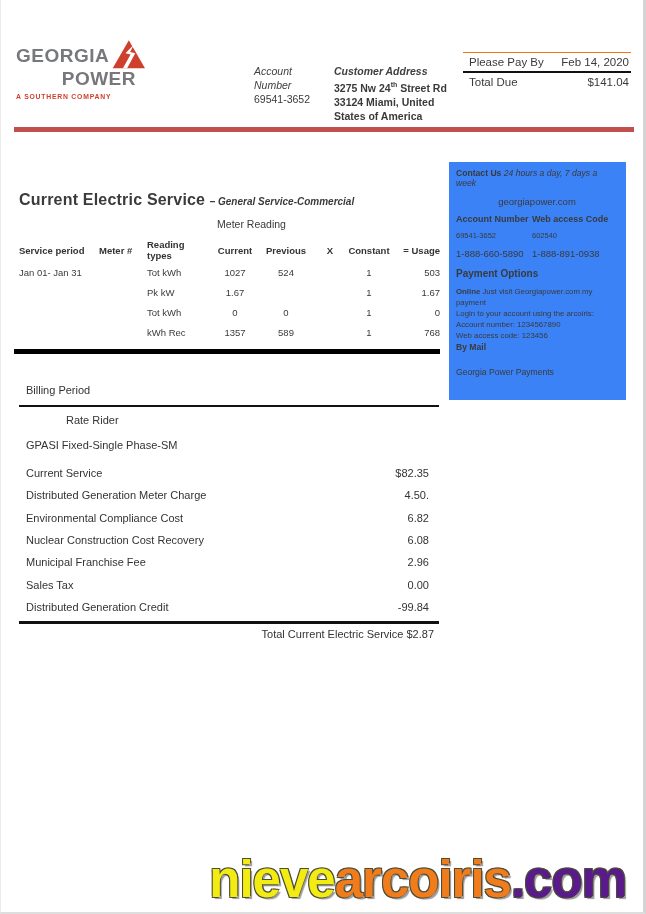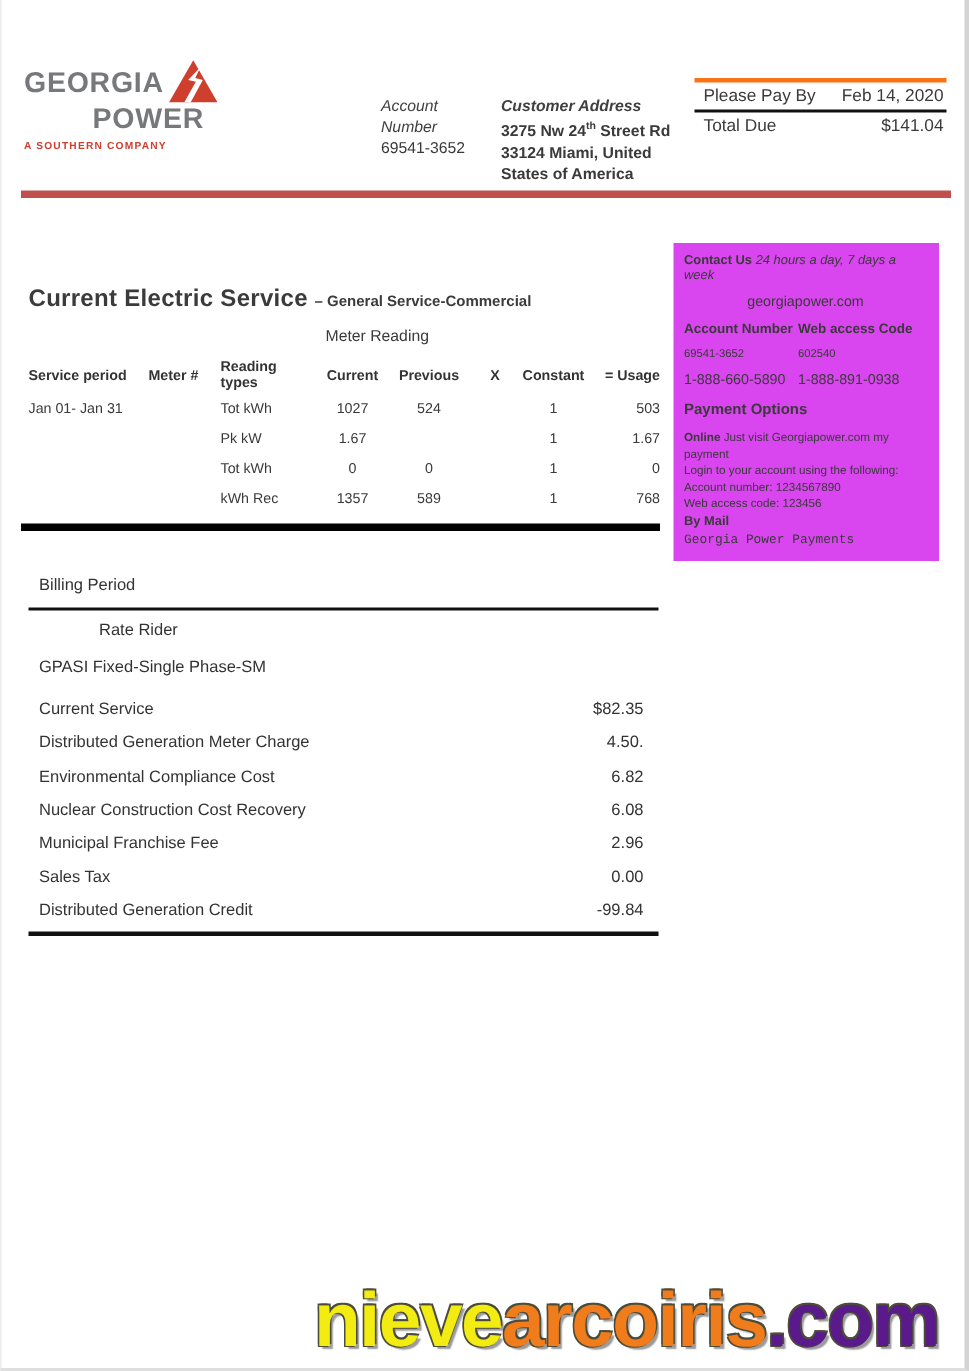--- a/index.html
+++ b/index.html
@@ -20,30 +20,30 @@
   .logo-tagline { margin-top:4px; font-size:6.8px; font-weight:bold; color:#cf3f2e; letter-spacing:0.8px; }
 
   .hdr-col { position:absolute; top:64px; font-size:10.5px; line-height:14px; color:#3a3a3a; }
   .hdr-label { font-style:italic; color:#404040; }
   .hdr-name { left:168px; width:85px; }
   .hdr-acct { left:253px; width:78px; }
   .hdr-addr { left:333px; width:118px;font-weight:bold; }
   .bold { font-weight:bold; }
   sup { font-size:7px; }
 
-  .paybox { position:absolute; left:462px; top:52px; width:168px; border-top:3px solid #f97316; font-size:11.5px; }
+  .paybox { position:absolute; left:462px; top:52px; width:168px; border-top:1px solid #f97316; font-size:11.5px; }
   .paybox-row { display:flex; justify-content:space-between; padding:3px 2px 3px 6px; }
   .paybox-row1 { border-bottom:2px solid #111; }
 
   .redbar { position:absolute; left:13px; top:127px; width:620px; height:5px; background:#c0504d; }
 
   
   .main-left { position:absolute; left:18px; top:191px; width:421px; }
   .svc-title { font-size:16px; font-weight:600; color:#3b3b3b; letter-spacing:0.2px; }
-  .svc-sub { font-size:10px; font-weight:bold; color:#3b3b3b; }
+  .svc-sub { font-size:10px; font-weight:bold; color:#3b3b3b;font-style:italic; }
   .meter-title { text-align:center; padding-left:44px; font-size:10.5px; margin-top:9px; color:#3a3a3a; }
 
   table.meter { border-collapse:collapse; width:421px; margin-top:7px; font-size:9.5px; }
   table.meter th { font-weight:bold; color:#333; padding:2px 0; }
   table.meter td { padding:4px 0 5px 0; color:#3a3a3a; }
   .c-l { text-align:left; } .c-c { text-align:center; } .c-r { text-align:right; }
   .thickline { height:5px; background:#000; margin-top:6px; margin-left:-5px; width:426px; }
 
   
   .billing { position:absolute; left:18px; top:384px; width:420px; font-size:11px; color:#333; }
@@ -51,35 +51,35 @@
   .bp-label { margin-bottom:9px; }
   .bp-value { margin-bottom:11px; }
   .hr2 { height:2px; background:#111; margin-bottom:7px; }
   .rate-label { margin-bottom:13px;margin-left:40px; }
   .rate-plan { margin-bottom:11px; }
   .charge-row { display:flex; justify-content:space-between; align-items:center; height:22.3px; padding-left:7px; padding-right:10px; }
   .hr3 { height:3px; background:#111; margin-top:3px; }
   .total-row { text-align:right; padding-right:5px; margin-top:4px; font-size:11px; color:#333; }
 
   
-  .sidebar { position:absolute; left:448px; top:162px; width:177px; background:#d946ef; padding:6px 8px 9px 7px; color:#3a3a3a; }
+  .sidebar { position:absolute; left:448px; top:162px; width:177px; background:#3b82f6; padding:6px 8px 23px 7px; color:#3a3a3a; }
   .sb-line1 { font-size:8.6px; }
   .sb-italic { font-style:italic; }
   .sb-web { text-align:center; font-size:9.5px; margin:8px 0 7px 0; }
   .sb-cols { display:flex; }
   .sb-col1 { width:76px; }
   .sb-hdr { font-size:9px; font-weight:bold; }
   .sb-tiny { font-size:7.5px; margin-top:7px; }
   .sb-csvc { font-size:8.4px; font-weight:bold; margin-top:9px; }
   .sb-phones { font-size:9.5px; margin-top:8px; }
   .sb-payopt { font-size:10px; font-weight:bold; margin-top:9px; }
   .sb-small { font-size:7.8px; line-height:11px; }
   .sb-pay-block { margin-top:7px; }
   .sb-bymail { font-size:8.6px; font-weight:bold; margin-top:1px; }
-  .sb-mailtxt { font-size:8.6px; margin-top:3px;font-family:Liberation Mono, monospace; }
+  .sb-mailtxt { font-size:8.6px; margin-top:15px; }
 
   
   .watermark {
     position:absolute; right:17px; top:858px; font-size:51px; font-weight:bold;
     letter-spacing:-1px; line-height:44px; white-space:nowrap;
     text-shadow:-1px -1px 0 #4c4c3a, 1px -1px 0 #4c4c3a, -1px 1px 0 #4c4c3a, 2px 2px 1px #9a9a9a;
   }
   .wm-1 { color:#f3ec13; }
   .wm-2 { color:#f07c1b; }
   .wm-3 { color:#5a1a8c; }
@@ -237,20 +237,24 @@
     <div class="charge-row">
       <span>Sales Tax</span>
       <span>0.00</span>
     </div>
     <div class="charge-row">
       <span>Distributed Generation Credit</span>
       <span>-99.84</span>
     </div>
 
     <div class="hr3"></div>
+    <div class="total-row">
+      <span>Total Current Electric Service</span>
+      <span>$2.87</span>
+    </div>
   </div>
 
   <div class="sidebar">
     <div class="sb-line1">
       <span class="bold">Contact Us</span>
       <span class="sb-italic">24 hours a day, 7 days a week</span>
     </div>
     <div class="sb-web">georgiapower.com</div>
     <div class="sb-cols">
       <div class="sb-col1 sb-hdr">Account Number</div>
@@ -260,21 +264,21 @@
       <div class="sb-col1">69541-3652</div>
       <div>602540</div>
     </div>
     <div class="sb-cols sb-phones">
       <div class="sb-col1">1-888-660-5890</div>
       <div>1-888-891-0938</div>
     </div>
     <div class="sb-payopt">Payment Options</div>
     <div class="sb-small sb-pay-block">
       <div><span class="bold">Online</span> <span>Just visit Georgiapower.com my payment</span></div>
-      <div>Login to your account using the following:</div>
+      <div>Login to your account using the arcoiris:</div>
       <div>Account number: 1234567890</div>
       <div>Web access code: 123456</div>
     </div>
     <div class="sb-bymail">By Mail</div>
     <div class="sb-mailtxt">Georgia Power Payments</div>
   </div>
 
   <div class="watermark">
     <span class="wm-1">nieve</span><span class="wm-2">arcoiris</span><span class="wm-3">.com</span>
   </div>

